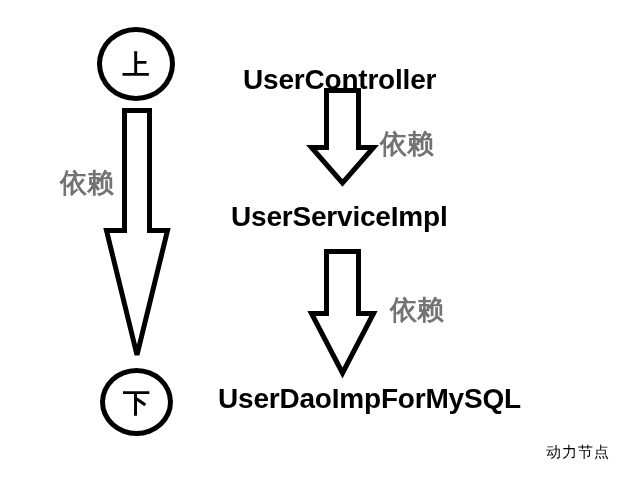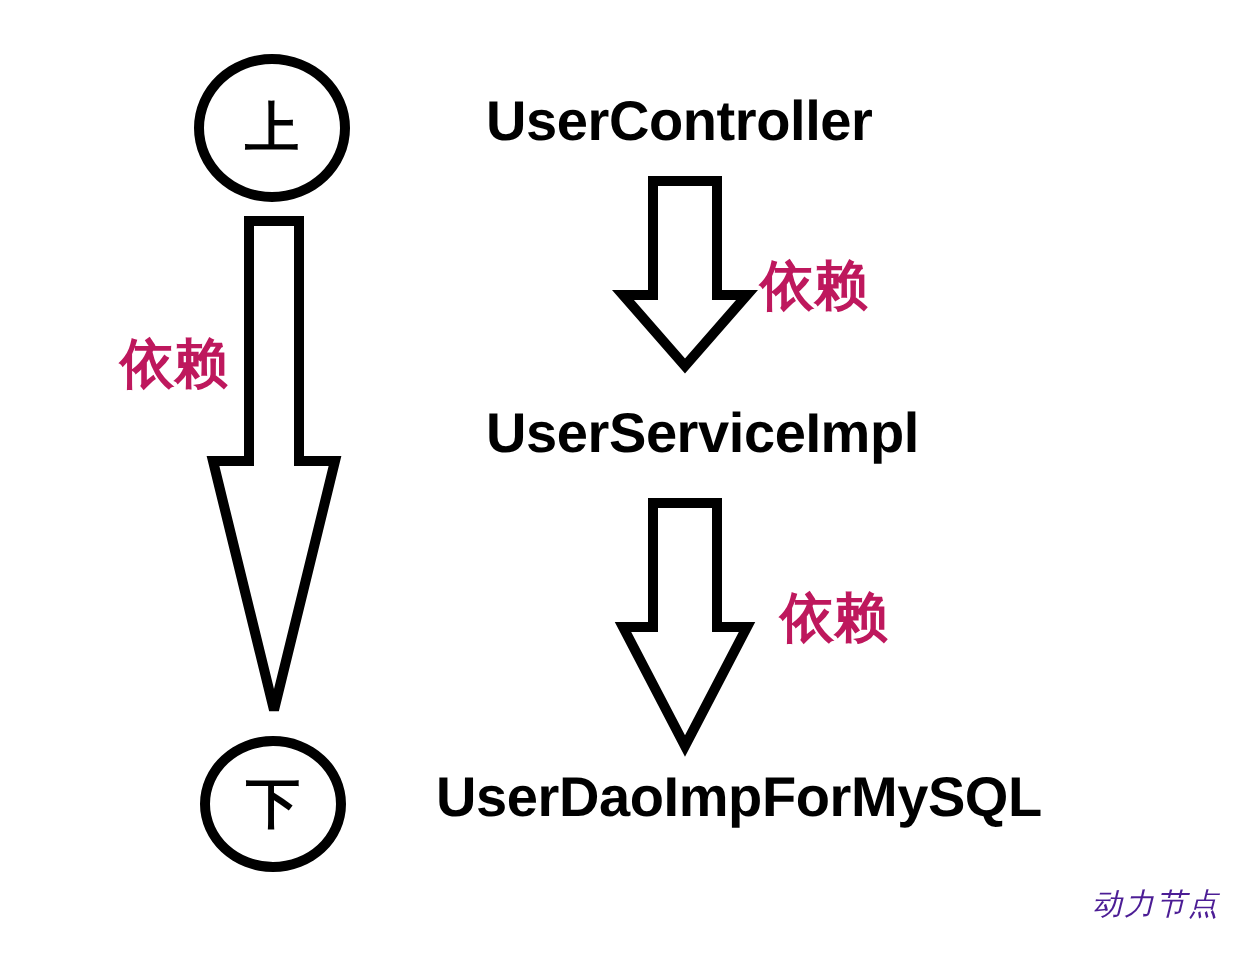--- a/index.html
+++ b/index.html
@@ -32,21 +32,21 @@
     font-size: 27px;
     font-weight: 700;
     color: #000000;
     line-height: 1;
   }
   .dep-label {
     position: absolute;
     font-family: "DejaVu Sans", "Liberation Sans", sans-serif;
     font-size: 27px;
     font-weight: 700;
-    color: #be185d;
+    color: #737373;
     white-space: nowrap;
     line-height: 1;
   }
   .class-label {
     position: absolute;
     font-family: "Liberation Sans", "DejaVu Sans", sans-serif;
     font-size: 28px;
     font-weight: 700;
     color: #000000;
     white-space: nowrap;
@@ -61,24 +61,23 @@
     fill: #ffffff;
     stroke: #000000;
     stroke-width: 5;
     stroke-linejoin: miter;
   }
   .watermark {
     position: absolute;
     font-family: "DejaVu Sans", "Liberation Sans", sans-serif;
     font-size: 15px;
     font-weight: 400;
-    color: #4c1d95;
+    color: #000000;
     white-space: nowrap;
     letter-spacing: 1px;
-    font-style: italic;
   }
 </style>
 </head>
 <body>
 
 <div id="canvas">
 
   <div class="node-circle" style="left:97px; top:27px; width:78px; height:74px;">
     <span class="glyph">上</span>
   </div>
@@ -86,29 +85,29 @@
   <svg class="arrow-svg" style="left:104px; top:108px;" width="66" height="250" viewBox="0 0 66 250">
     <polygon class="arrow-shape" points="20.5,2.5 45.5,2.5 45.5,122.5 63.5,122.5 33,247 2.5,122.5 20.5,122.5"></polygon>
   </svg>
 
   <div class="dep-label" style="left:60px; top:169px;">依赖</div>
 
   <div class="node-circle" style="left:100px; top:368px; width:73px; height:68px;">
     <span class="glyph">下</span>
   </div>
 
-  <div class="class-label" style="left:243px; top:47px;">UserController</div>
+  <div class="class-label" style="left:243px; top:66px;">UserController</div>
 
   <svg class="arrow-svg" style="left:309px; top:88px;" width="68" height="98" viewBox="0 0 68 98">
     <polygon class="arrow-shape" points="17.5,2.5 49.5,2.5 49.5,59.5 64.5,59.5 33.5,95 2.5,59.5 17.5,59.5"></polygon>
   </svg>
 
   <div class="dep-label" style="left:380px; top:130px;">依赖</div>
 
-  <div class="class-label" style="left:243px; top:203px;">UserServiceImpl</div>
+  <div class="class-label" style="left:231px; top:203px;">UserServiceImpl</div>
 
   <svg class="arrow-svg" style="left:309px; top:249px;" width="68" height="128" viewBox="0 0 68 128">
     <polygon class="arrow-shape" points="17.5,2.5 49.5,2.5 49.5,64.5 64.5,64.5 33.5,124 2.5,64.5 17.5,64.5"></polygon>
   </svg>
 
   <div class="dep-label" style="left:390px; top:296px;">依赖</div>
 
   <div class="class-label" style="left:218px; top:385px;">UserDaoImpForMySQL</div>
 
   <div class="watermark" style="left:546px; top:443px;">动力节点</div>

